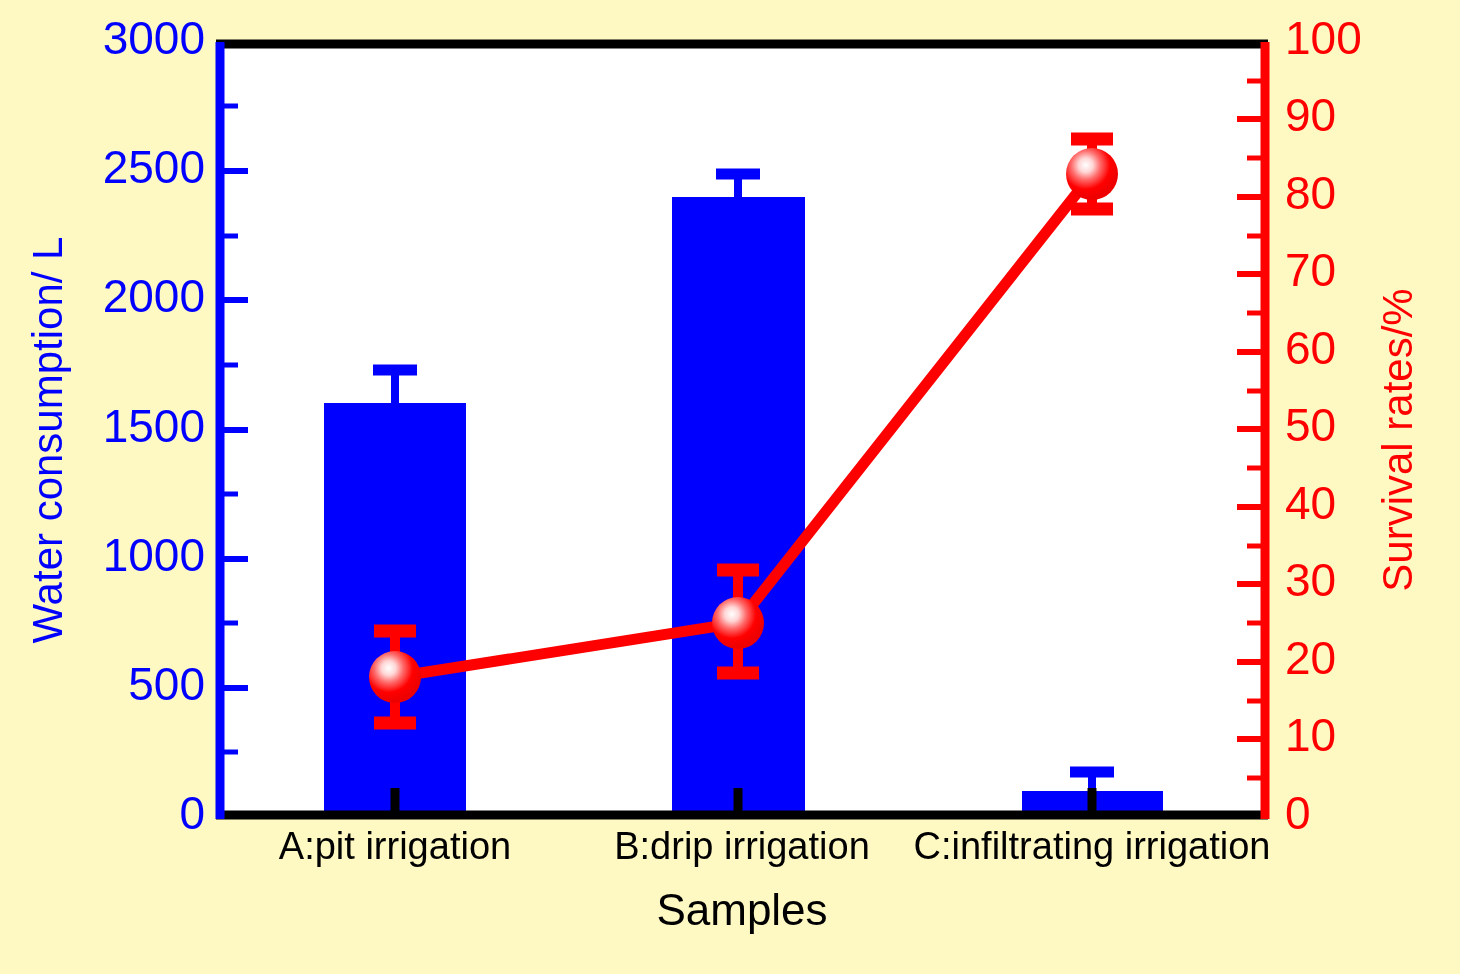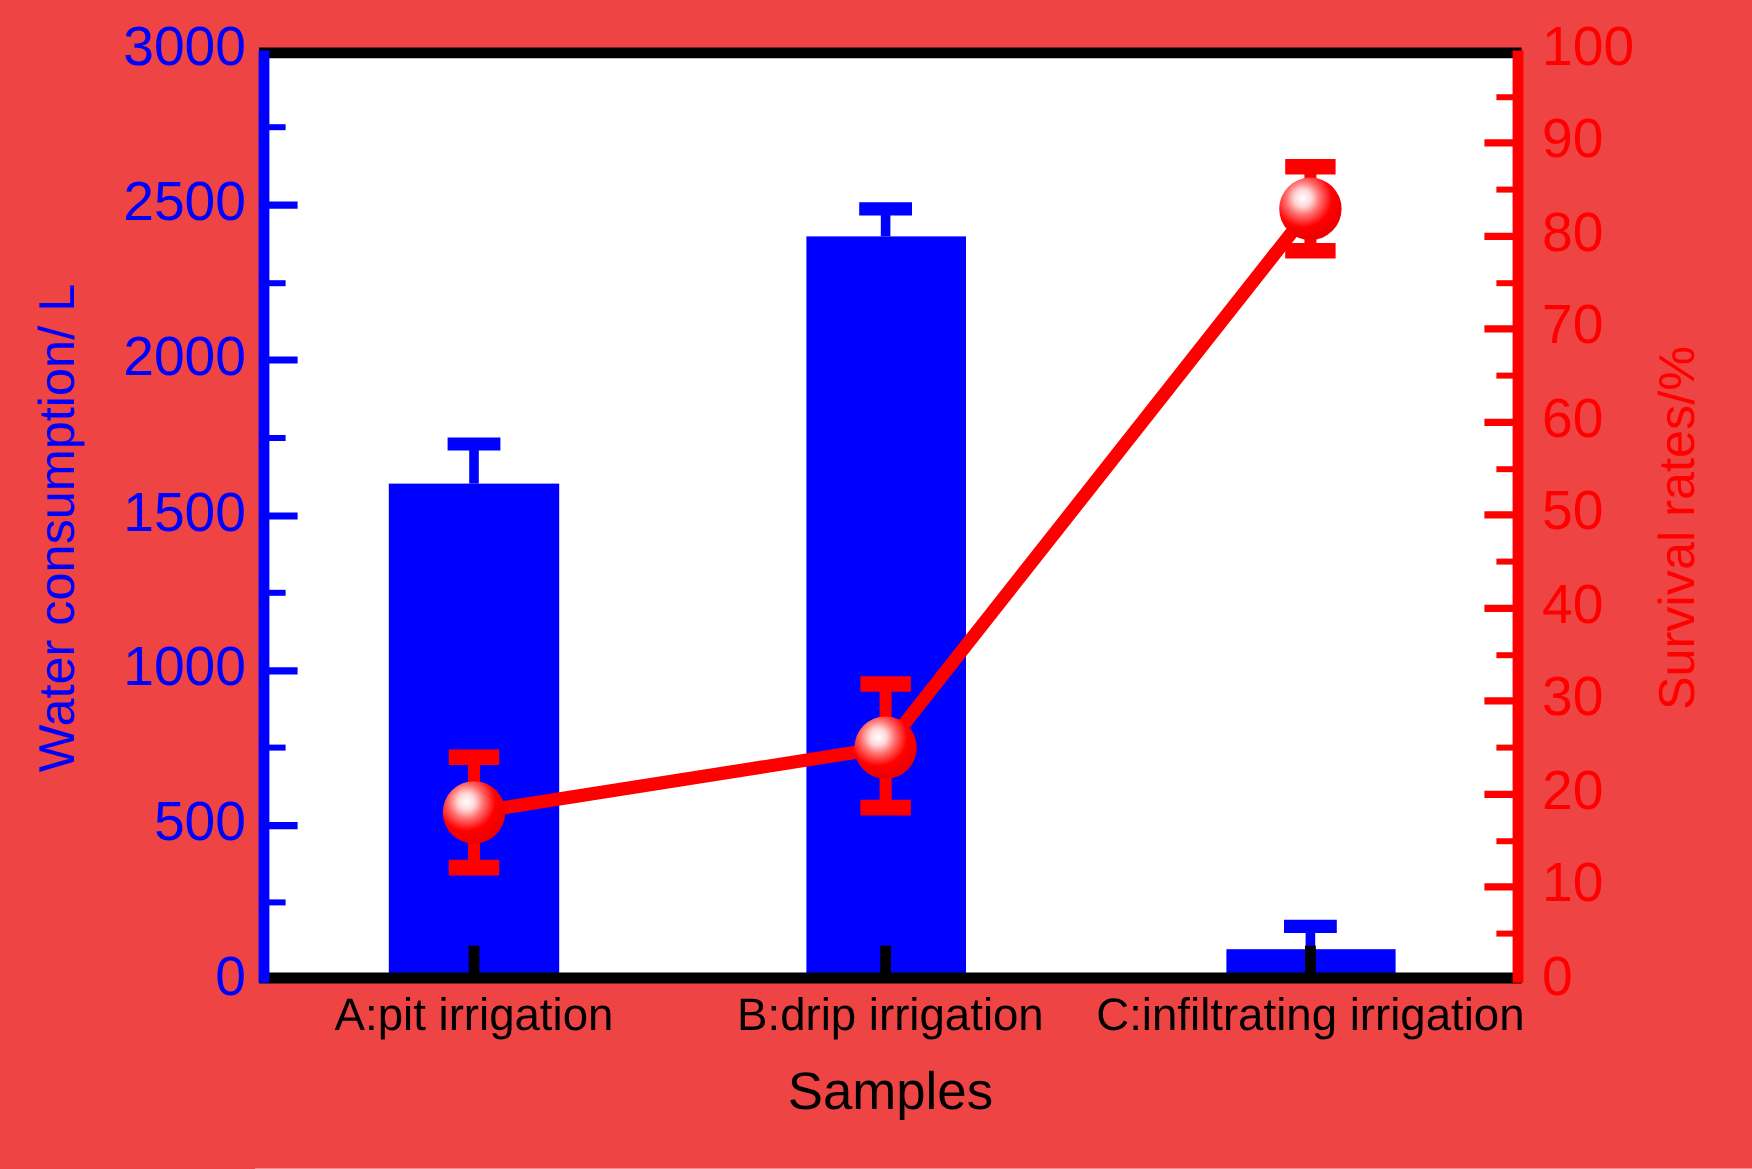--- a/index.html
+++ b/index.html
@@ -8,21 +8,21 @@
     padding: 0;
     background: #ffffff;
   }
   body {
     font-family: "Liberation Sans", sans-serif;
   }
   #figure {
     position: relative;
     width: 1460px;
     height: 974px;
-    background: #ef4444;
+    background: #fef9c3;
     overflow: hidden;
   }
   #figure svg {
     position: absolute;
     left: 0;
     top: 0;
   }
   .tick-label-left {
     font-family: "Liberation Sans", sans-serif;
     font-size: 46px;

